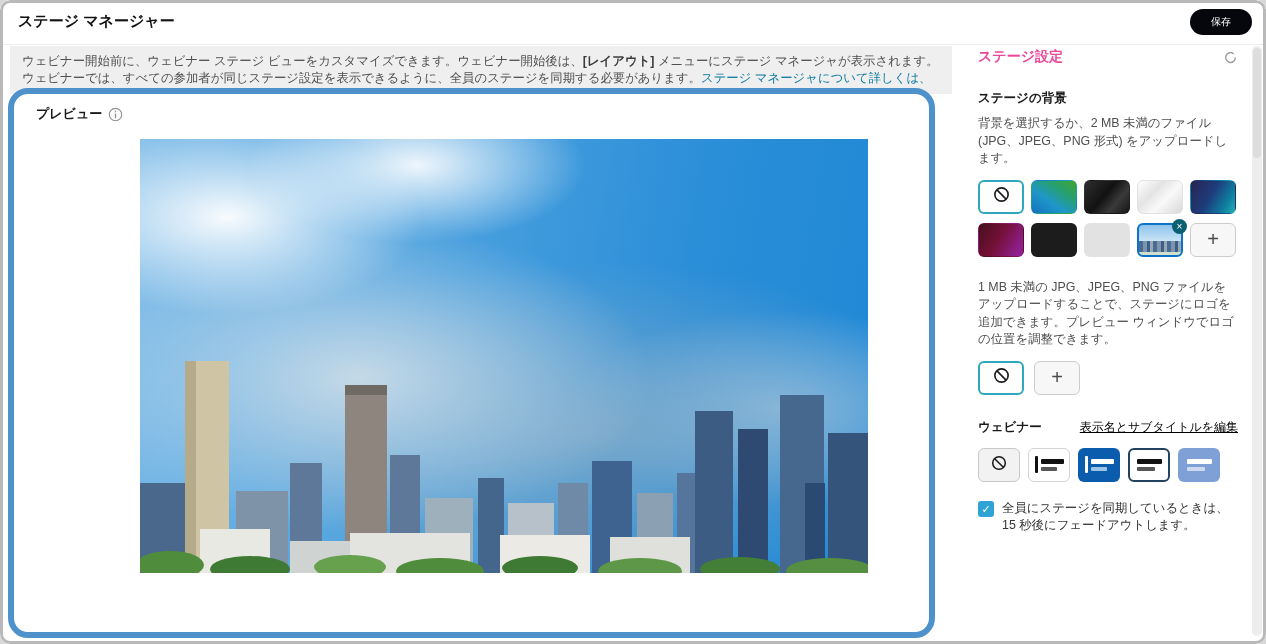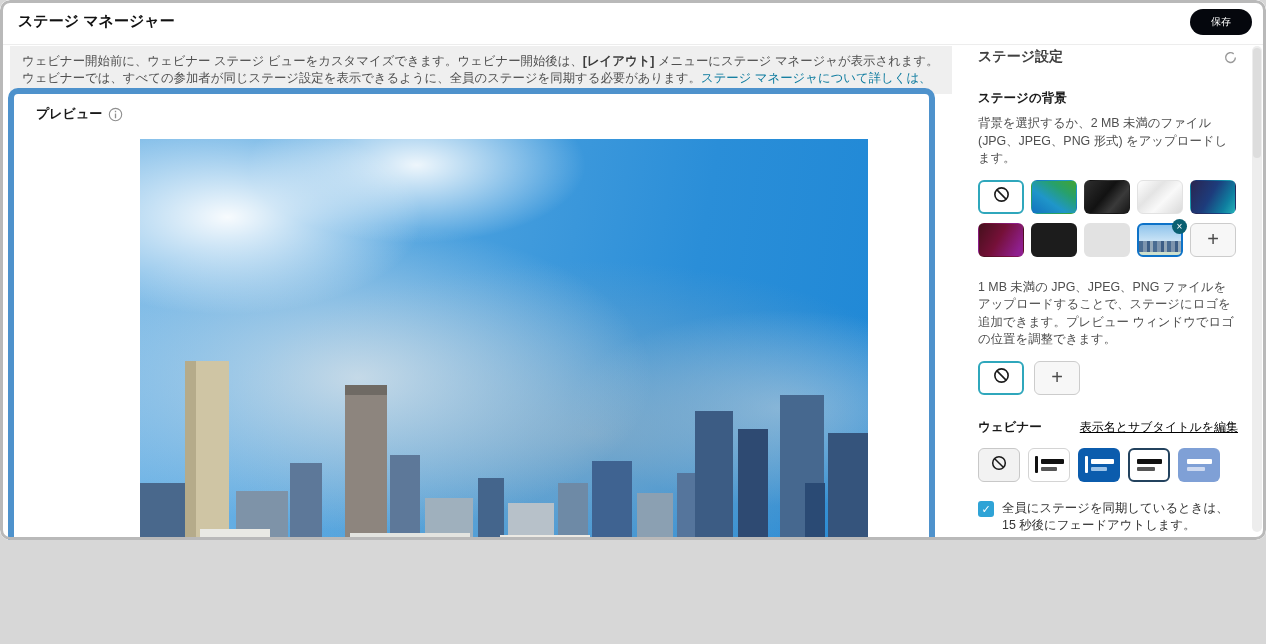--- a/index.html
+++ b/index.html
@@ -1,33 +1,33 @@
 <!DOCTYPE html>
 <html><head>
 <meta charset="utf-8">
 <style>
   html,body{margin:0;padding:0;background:#d7d7d7;font-family:"Liberation Sans","DejaVu Sans",sans-serif;}
-  .app{position:relative;width:1266px;height:540px;background:#fff;overflow:hidden;border-radius:10px;}
+  .app{position:relative;width:1266px;height:644px;background:#fff;overflow:hidden;border-radius:10px;}
   .frame{position:absolute;inset:0;border:3px solid #b9b9b9;border-radius:10px;pointer-events:none;z-index:99;}
 
   
   .titlebar{position:absolute;left:0;top:0;right:0;height:44px;background:#fff;border-bottom:1px solid #ededed;z-index:5;}
   .page-title{position:absolute;left:18px;top:12px;font-size:15px;font-weight:bold;color:#111;}
   .save-btn{position:absolute;right:14px;top:9px;background:#05070d;color:#fff;border:none;border-radius:14px;
             padding:6px 21px;font-size:10px;font-family:inherit;cursor:pointer;}
 
   
   .banner{position:absolute;left:10px;top:46px;width:942px;height:48px;background:#efefef;box-sizing:border-box;
           padding:7px 12px;font-size:12.4px;line-height:17px;color:#4f4f4f;z-index:1;}
   .banner b{color:#3c3c3c;}
   .banner .lnk{color:#0b7a9e;cursor:pointer;}
 
   
   .preview-panel{position:absolute;left:8px;top:88px;width:927px;height:550px;box-sizing:border-box;
-                 border:6px solid #4e92cc;border-radius:10px;background:#fff;z-index:2;}
+                 border:6px solid #4e92cc;border-radius:20px;background:#fff;z-index:2;}
   .preview-title{position:absolute;left:22px;top:11px;display:flex;align-items:center;gap:6px;
                  font-size:13px;font-weight:bold;color:#1a1a1a;}
   .info-ic{width:15px;height:15px;display:inline-block;}
 
   .stage{position:absolute;left:126px;top:45px;width:728px;height:434px;overflow:hidden;
     background:
       radial-gradient(ellipse 300px 150px at 12% 18%, rgba(255,255,255,.95), rgba(255,255,255,0) 65%),
       radial-gradient(ellipse 260px 120px at 38% 6%, rgba(255,255,255,.9), rgba(255,255,255,0) 65%),
       radial-gradient(ellipse 420px 220px at 30% 55%, rgba(214,226,234,.85), rgba(214,226,234,0) 70%),
       radial-gradient(ellipse 520px 240px at 62% 68%, rgba(148,176,196,.7), rgba(148,176,196,0) 72%),
@@ -43,21 +43,21 @@
 
   .radio-row{position:absolute;left:0;right:0;bottom:20px;display:flex;justify-content:center;gap:46px;z-index:3;}
   .radio-opt{display:flex;align-items:center;gap:8px;font-size:13px;color:#333;cursor:pointer;}
   .radio{width:16px;height:16px;border-radius:50%;box-sizing:border-box;flex:0 0 auto;}
   .radio.sel{background:#0887c0;border:1px solid #0887c0;box-shadow:inset 0 0 0 3px #fff;}
   .radio.unsel{background:#fff;border:1.5px solid #8a8a8a;}
 
   
   .sidebar{position:absolute;left:962px;top:48px;width:278px;padding-left:16px;box-sizing:content-box;}
   .sb-title-row{display:flex;align-items:center;justify-content:space-between;width:260px;margin-bottom:24px;}
-  .sb-title{font-size:14px;font-weight:bold;color:#404040;}
+  .sb-title{font-size:14px;font-weight:bold;color:#ec4899;}
   .refresh-btn{background:none;border:none;padding:0;cursor:pointer;line-height:0;}
   .sec-title{font-size:12.5px;font-weight:bold;color:#1a1a1a;margin:0 0 8px 0;}
   .sec-desc{font-size:12.4px;line-height:17.5px;color:#4f4f4f;width:256px;margin:0 0 12px 0;}
 
   .swatch-grid{display:grid;grid-template-columns:repeat(5,46px);gap:9px 7px;width:260px;margin-bottom:22px;}
   .swatch{width:46px;height:34px;border-radius:6px;box-sizing:border-box;position:relative;cursor:pointer;border:1px solid transparent;}
   .swatch.none{background:#fff;border:2px solid #2fa7bc;display:flex;align-items:center;justify-content:center;}
   .swatch.g-tealgreen{background:linear-gradient(215deg,#3aa341 8%,#27a06c 30%,#1f96c9 62%,#1273be 100%);}
   .swatch.g-darkwave{background:linear-gradient(130deg,#2e2e2e 0%,#121212 45%,#3a3a3a 70%,#161616 100%);}
   .swatch.g-silk{background:linear-gradient(135deg,#ffffff 0%,#e4e4e4 35%,#f9f9f9 60%,#d9d9d9 100%);border:1px solid #e2e2e2;}

